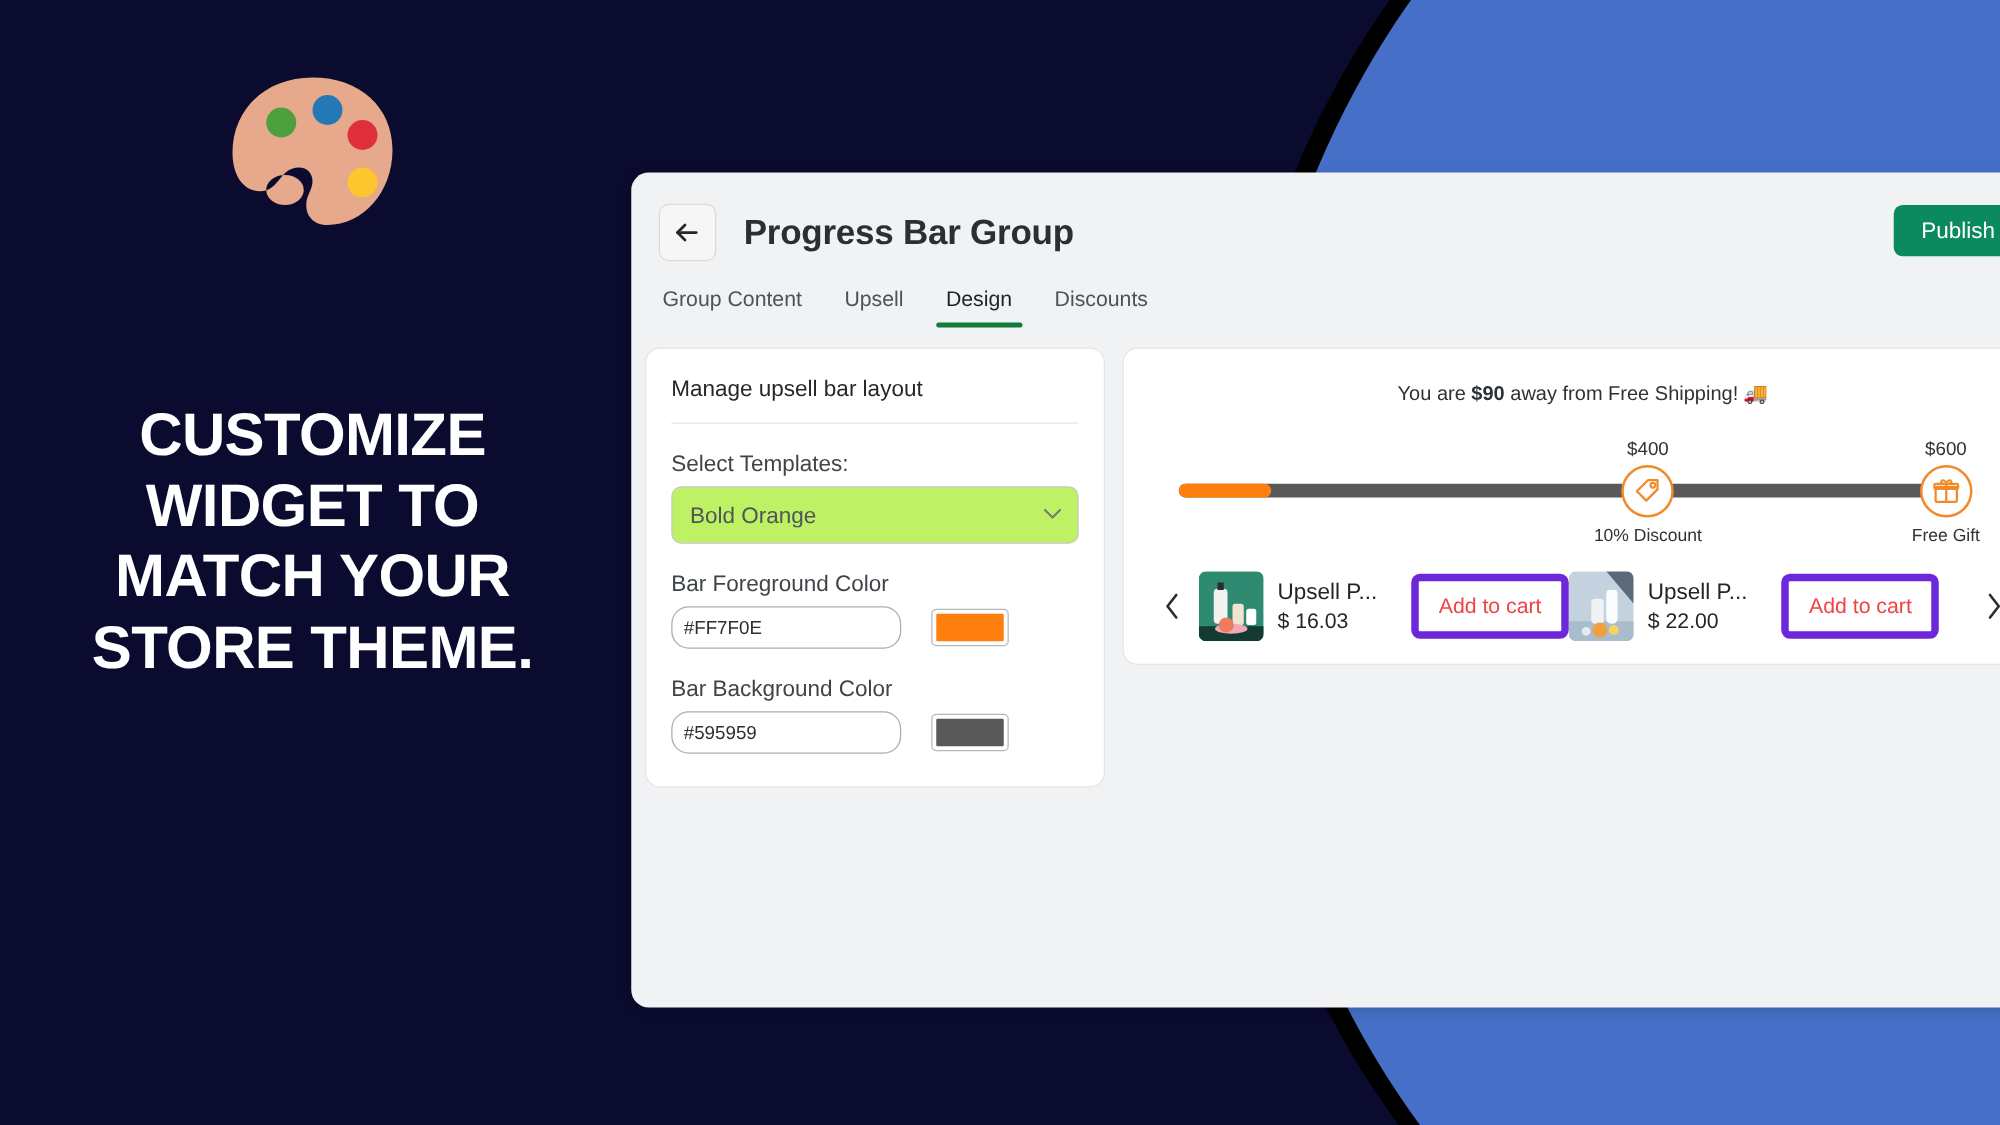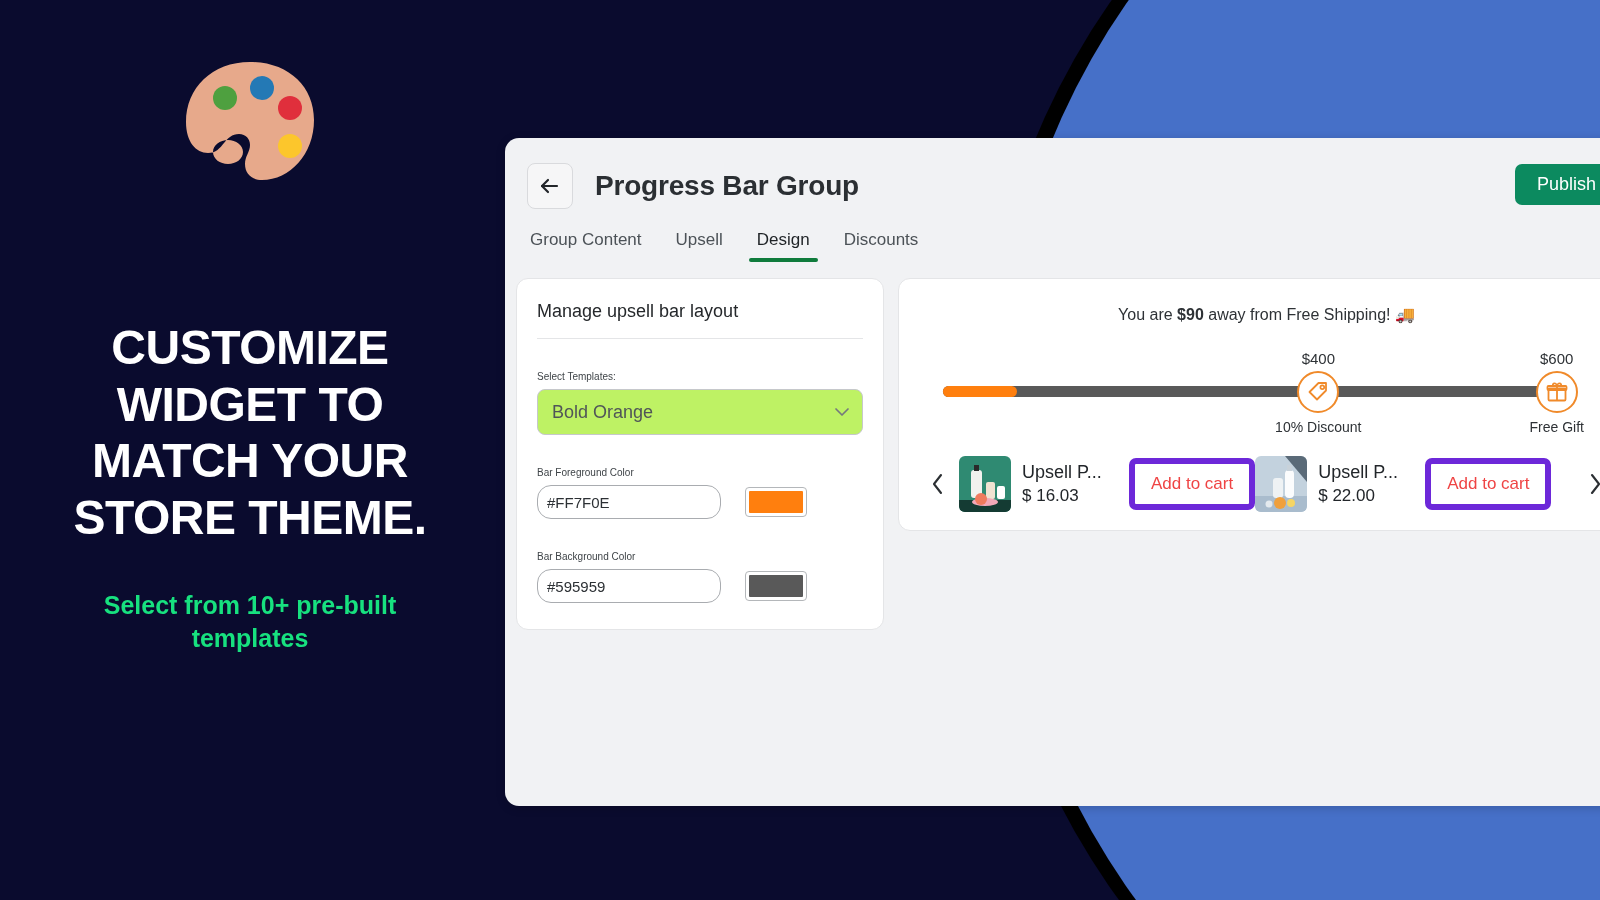--- a/index.html
+++ b/index.html
@@ -160,23 +160,23 @@
     align-self: flex-start;
   }
   #settings-title {
     font-size: 18px;
     font-weight: 400;
     color: #25282b;
     padding-bottom: 16px;
     border-bottom: 1px solid #e4e5e7;
   }
   .field-label {
-    font-size: 10px;
+    font-size: 18px;
     color: #3f4448;
-    margin-top: 32px;
+    margin-top: 22px;
     margin-bottom: 7px;
   }
   #template-select-wrap { position: relative; }
   #template-select {
     width: 100%;
     height: 46px;
     border: 1px solid #c6c8cb;
     border-radius: 8px;
     background: #bef264;
     font-size: 18px;
@@ -349,21 +349,20 @@
                M48 108 C40 108 33 103 33 96 C33 89 40 84 48 84 C56 84 63 89 63 96
                C63 103 56 108 48 108 Z" fill="#e7a98b"></path>
       <circle cx="45" cy="42" r="12" fill="#4ea03f"></circle>
       <circle cx="82" cy="32" r="12" fill="#2479b5"></circle>
       <circle cx="110" cy="52" r="12" fill="#e02f3c"></circle>
       <circle cx="110" cy="90" r="12" fill="#fcc62c"></circle>
     </svg>
   </div>
 
   <div id="promo-headline">CUSTOMIZE WIDGET TO MATCH YOUR STORE THEME.</div>
-  <div id="promo-sub">Select from 10+ pre-built templates</div>
 </div>
 
 <div id="app-card">
 
   <div id="app-header">
     <div id="back-button">
       <svg width="22" height="20" viewBox="0 0 22 20">
         <path d="M9 4 L3 10 L9 16" stroke="#23262a" stroke-width="2.2" fill="none" stroke-linecap="round" stroke-linejoin="round"></path>
         <path d="M3 10 H18" stroke="#23262a" stroke-width="2.2" stroke-linecap="round"></path>
       </svg>

